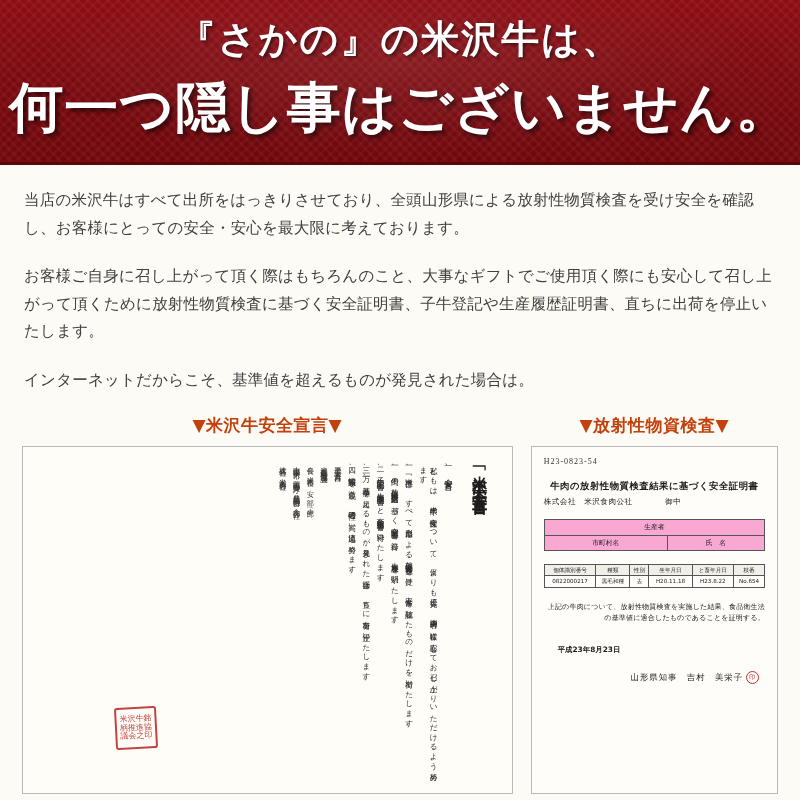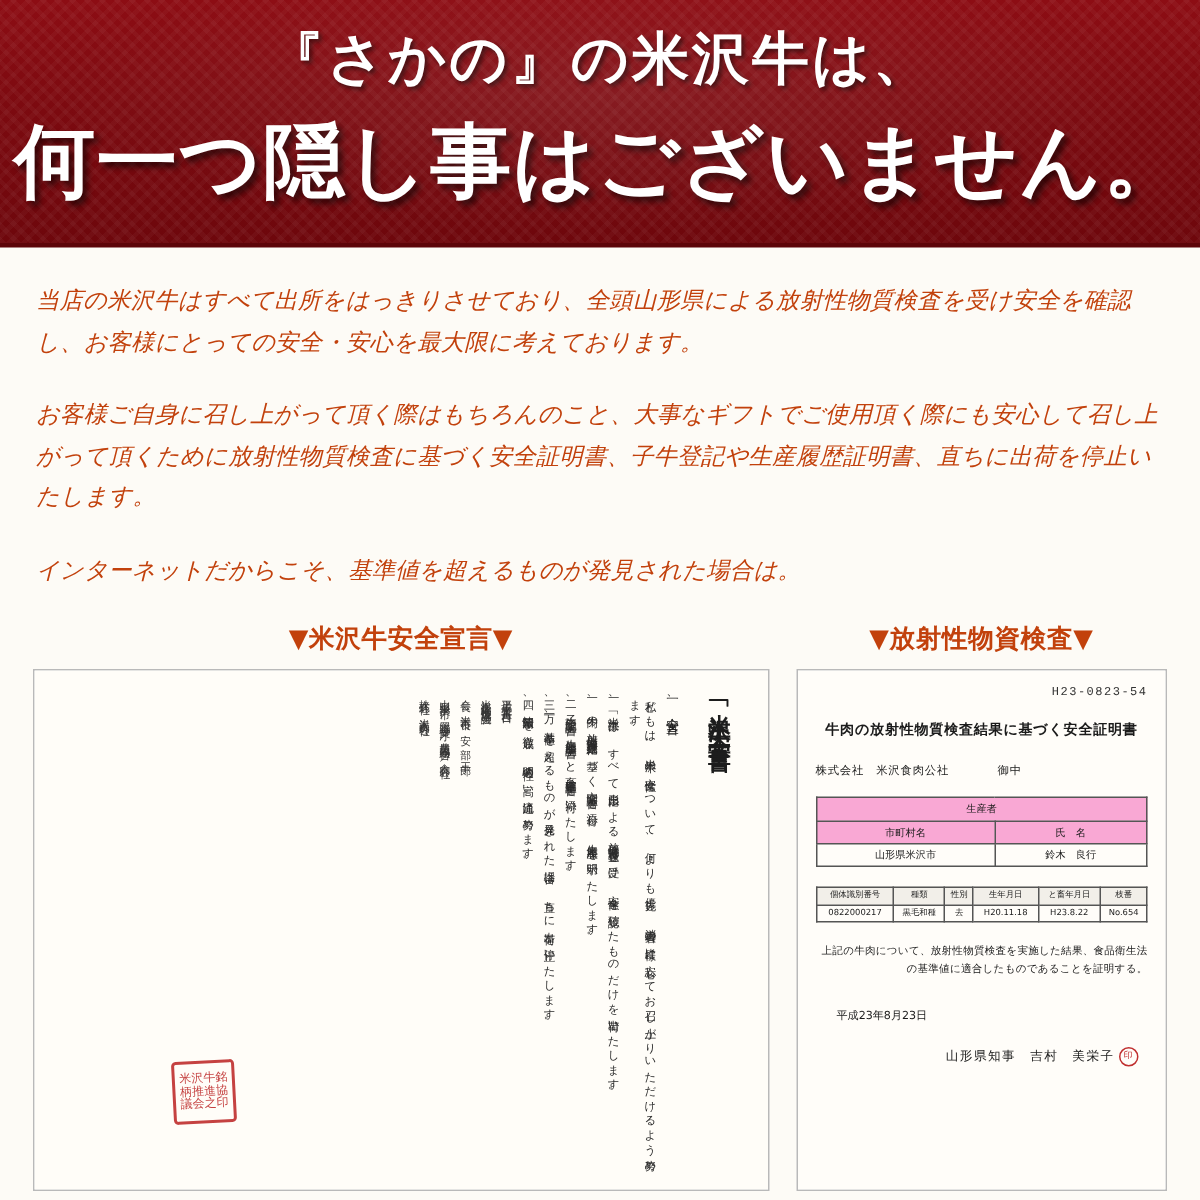--- a/index.html
+++ b/index.html
@@ -72,23 +72,22 @@
 
   
   .body-copy {
     padding: 22px 24px 4px 24px;
   }
   .body-copy p {
     margin: 0 0 21px 0;
     font-family: "DejaVu Sans", sans-serif;
     font-size: 15.5px;
     line-height: 1.78;
-    color: #c2410c;
+    color: #404040;
     letter-spacing: 0.2px;
-    font-style: italic;
   }
   .body-copy p:last-child { margin-bottom: 0; }
 
   
   .certs {
     display: flex;
     gap: 18px;
     padding: 16px 22px 18px 22px;
     box-sizing: border-box;
   }
@@ -177,33 +176,33 @@
   .rad {
     position: absolute;
     inset: 0;
     background: #fffdf9;
     padding: 10px 12px;
     box-sizing: border-box;
     font-family: "DejaVu Sans", sans-serif;
     color: #1b1b1b;
   }
   .rad-code {
-    text-align: right;
-    font-family: Liberation Mono, monospace;
+    text-align: left;
+    font-family: Liberation Serif, serif;
     font-size: 8px;
     letter-spacing: 1px;
     color: #333;
     margin-bottom: 14px;
   }
   .rad-title {
     text-align: center;
     font-size: 9.4px;
     font-weight: bold;
     letter-spacing: 0.5px;
-    margin-bottom: 16px;
+    margin-bottom: 4px;
   }
   .rad-addr {
     font-size: 7.6px;
     margin-bottom: 12px;
     letter-spacing: 0.5px;
   }
   .rad-table {
     width: 100%;
     border-collapse: collapse;
     font-size: 6.8px;
@@ -235,20 +234,21 @@
     font-size: 7px;
     line-height: 1.6;
     margin-bottom: 20px;
     letter-spacing: 0.2px;
     text-align: right;
   }
   .rad-date {
     font-size: 7.4px;
     margin-bottom: 16px;
     padding-left: 14px;
+    font-weight: bold;
   }
   .rad-sign {
     font-size: 8.4px;
     text-align: right;
     padding-right: 6px;
     letter-spacing: 1px;
   }
   .rad-sign .stamp {
     display: inline-block;
     width: 11px;
@@ -313,24 +313,20 @@
 
           <table class="rad-table">
             <tbody>
                 <tr>
               <td class="hdr" colspan="2">生産者</td>
             </tr>
             <tr>
               <th class="hdr">市町村名</th>
               <th class="hdr">氏　名</th>
             </tr>
-            <tr>
-              <td>山形県米沢市</td>
-              <td>鈴木　良行</td>
-            </tr>
           </tbody>
             </table>
 
           <table class="rad-table2">
             <tbody>
                 <tr>
               <th class="hdr">個体識別番号</th>
               <th class="hdr">種類</th>
               <th class="hdr">性別</th>
               <th class="hdr">生年月日</th>

